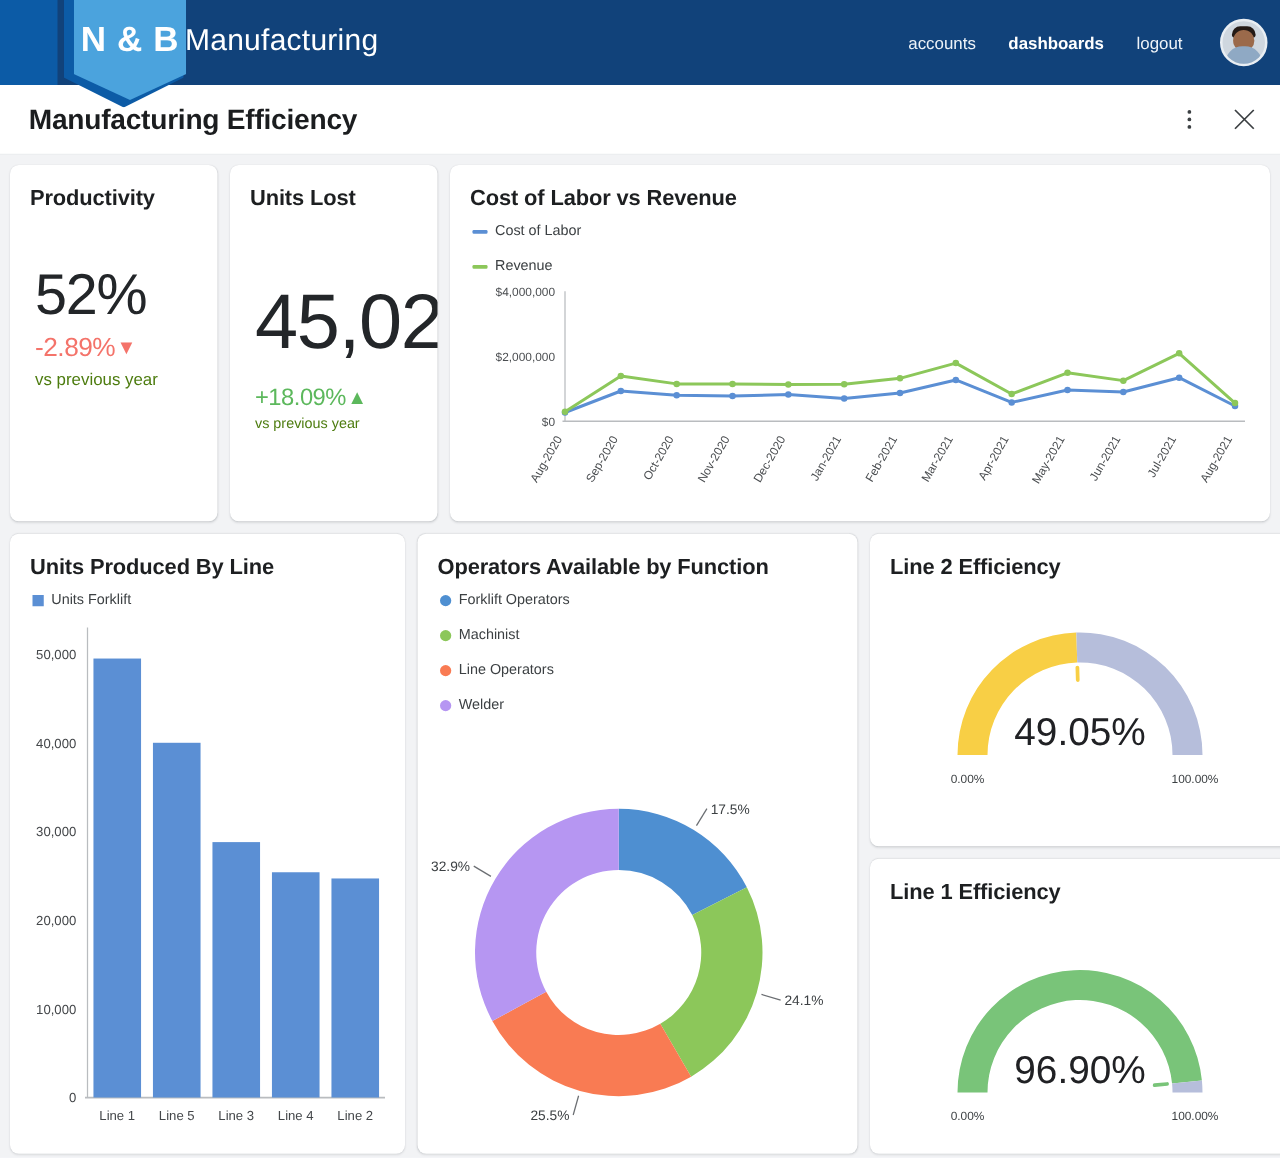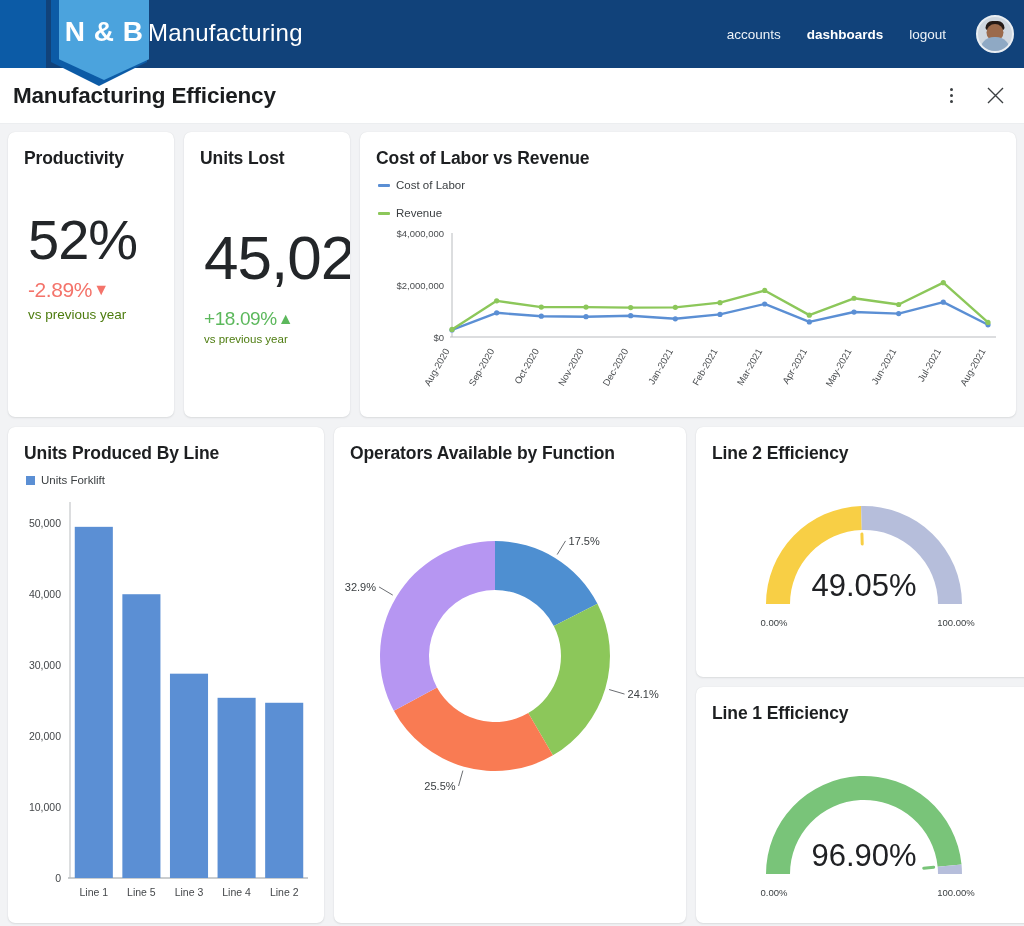--- a/index.html
+++ b/index.html
@@ -47,21 +47,21 @@
     width: 38px; height: 38px; border-radius: 50%; overflow: hidden;
     background: #cfd7df; border: 2px solid #e9eef3; position: relative; margin-left: 4px;
   }
   .avatar .face { position:absolute; left:50%; top:7px; transform:translateX(-50%); width:17px; height:17px; border-radius:50%; background:#9b6a4b; }
   .avatar .hair { position:absolute; left:50%; top:4px; transform:translateX(-50%); width:19px; height:9px; border-radius:9px 9px 3px 3px; background:#241a16; }
   .avatar .body { position:absolute; left:50%; bottom:-4px; transform:translateX(-50%); width:30px; height:18px; border-radius:14px 14px 0 0; background:#8fa9c4; }
 
   
   .titlebar {
     height: 56px; background: #ffffff; display: flex; align-items: center;
-    padding: 0 18px 0 13px; border-bottom: 1px solid #eceef0;
+    padding: 0 18px 0 23px; border-bottom: 1px solid #eceef0;
   }
   .page-title { font-size: 22.5px; font-weight: 700; color: #1b1d1f; letter-spacing: -0.2px; }
   .titlebar-actions { margin-left: auto; display: flex; align-items: center; gap: 22px; }
   .icon-btn { width: 22px; height: 22px; display: flex; align-items: center; justify-content: center; cursor: pointer; }
   .dots { display: flex; flex-direction: column; gap: 3px; align-items: center; }
   .dots i { width: 3px; height: 3px; background: #3c4043; border-radius: 50%; display: block; }
 
   
   .board { padding: 8px 8px 0 8px; }
   .row1 { display: flex; gap: 10px; height: 285px; }
@@ -69,21 +69,21 @@
   .card {
     background: #ffffff; border-radius: 7px;
     box-shadow: 0 1px 2px rgba(20,25,40,.10), 0 0 1px rgba(20,25,40,.10);
     position: relative; overflow: hidden;
   }
   .card-title { font-size: 17.5px; font-weight: 700; color: #1d1f21; padding: 16px 0 0 16px; letter-spacing: -.1px; }
 
   
   .kpi { width: 166px; flex: 0 0 166px; }
   .kpi .kpi-body { padding: 42px 0 0 20px; }
-  .kpi .big { font-size: 56px; font-weight: 300; color: #232629; line-height: 1.05; letter-spacing: -1px; }
+  .kpi .big { font-size: 46px; font-weight: 300; color: #232629; line-height: 1.05; letter-spacing: -1px; }
   .kpi .delta { font-size: 21px; font-weight: 400; margin-top: 8px; letter-spacing: -.4px; display: flex; align-items: center; }
   .kpi .delta .arrow { font-size: 16px; margin-left: 1px; }
   .kpi .sub { font-size: 13.5px; color: #4d7c0f; margin-top: 5px; }
   .kpi.b .kpi-body { padding-top: 56px; }
   .kpi.b .big { font-size: 62px; }
   .kpi.b .delta { font-size: 19px; margin-top: 18px; }
   .kpi.b .sub { font-size: 11.5px; margin-top: 3px; }
 
   
   .line-card { flex: 1 1 auto; }
@@ -268,20 +268,38 @@
             <text x="85.8" y="410" class="axis-text-11" text-anchor="middle">Line 1</text>
             <text x="133.4" y="410" class="axis-text-11" text-anchor="middle">Line 5</text>
             <text x="181" y="410" class="axis-text-11" text-anchor="middle">Line 3</text>
             <text x="228.60000000000002" y="410" class="axis-text-11" text-anchor="middle">Line 4</text>
             <text x="276.2" y="410" class="axis-text-11" text-anchor="middle">Line 2</text>
           </svg>
       </div>
 
       <div class="card pie-card">
         <div class="card-title">Operators Available by Function</div>
+        <div class="legend">
+          <div class="li">
+            <span class="swatch-dot" style="background:#4e8fd1"></span>
+            <span>Forklift Operators</span>
+          </div>
+          <div class="li">
+            <span class="swatch-dot" style="background:#8cc75a"></span>
+            <span>Machinist</span>
+          </div>
+          <div class="li">
+            <span class="swatch-dot" style="background:#f97b53"></span>
+            <span>Line Operators</span>
+          </div>
+          <div class="li">
+            <span class="swatch-dot" style="background:#b696f2"></span>
+            <span>Welder</span>
+          </div>
+        </div>
         <svg id="pieChart" width="352" height="420" viewBox="0 0 352 420">
             <path d="M161 77 A115 115 0 0 1 263.4657502816623 139.79109252995212 L219.80643059643228 162.03662701718991 A66 66 0 0 0 161 126 Z" fill="#4e8fd1"></path>
             <line x1="223.17732920119792" y1="90.53582044186302" x2="231.5373062366531" y2="76.89357781219755" stroke="#6b6e72" stroke-width="1"></line>
             <text x="234.5373062366531" y="80.89357781219755" class="pie-label" text-anchor="start">17.5%</text>
             <path d="M263.4657502816623 139.79109252995212 A115 115 0 0 1 218.91666818811248 291.3511929771761 L194.2391313079602 249.01894553472715 A66 66 0 0 0 219.80643059643228 162.03662701718991 Z" fill="#8cc75a"></path>
             <line x1="275.17008415063106" y1="225.5587825321154" x2="290.52068370029576" y2="230.07088774651749" stroke="#6b6e72" stroke-width="1"></line>
             <text x="293.52068370029576" y="234.07088774651749" class="pie-label" text-anchor="start">24.1%</text>
             <path d="M218.91666818811248 291.3511929771761 A115 115 0 0 1 59.87862432808602 246.76739342181298 L102.96512352742329 223.43172144208398 A66 66 0 0 0 194.2391313079602 249.01894553472715 Z" fill="#f97b53"></path>
             <line x1="128.87853295920092" y1="306.58277076047193" x2="124.55968024783297" y2="321.9888575854093" stroke="#6b6e72" stroke-width="1"></line>
             <text x="121.55968024783297" y="325.9888575854093" class="pie-label" text-anchor="end">25.5%</text>

